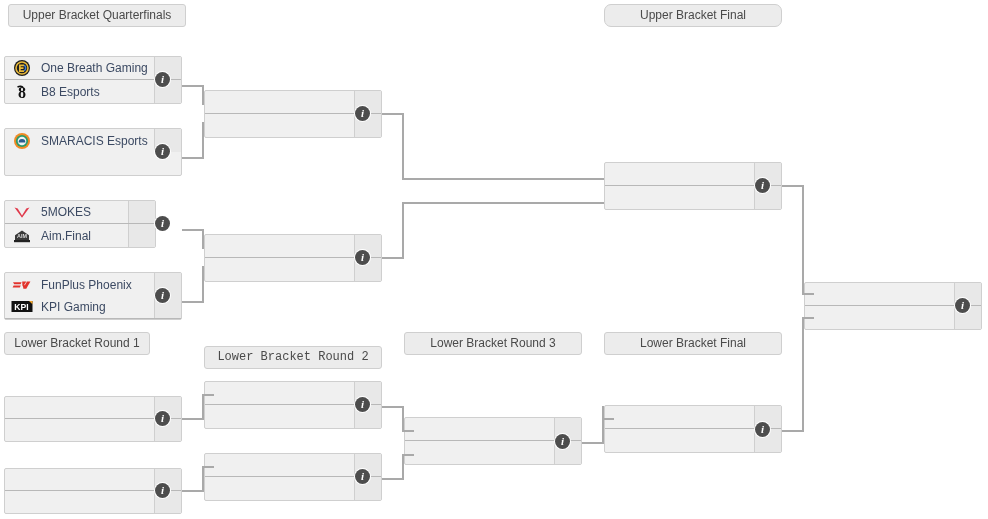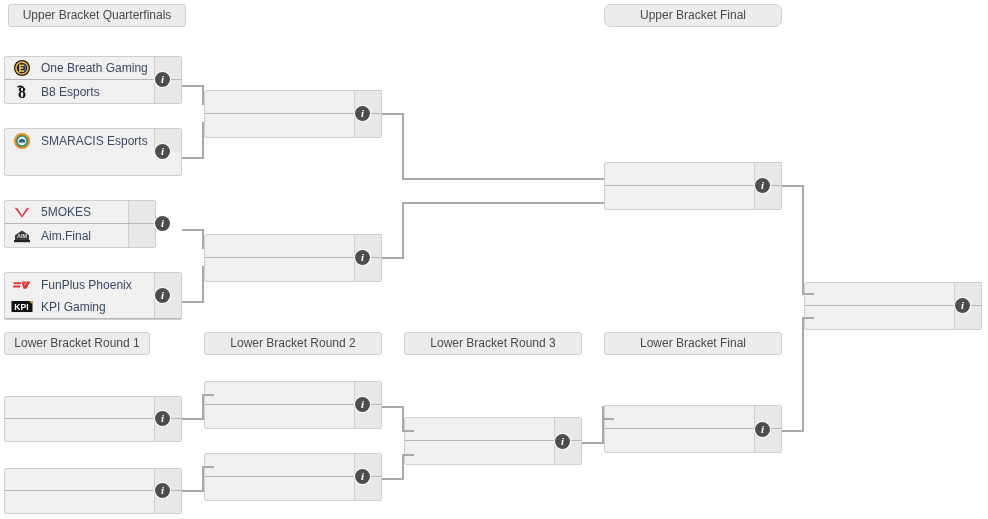--- a/index.html
+++ b/index.html
@@ -126,21 +126,21 @@
 </style>
 </head>
 <body>
 
 <div id="bracket">
 
   <div class="round-header" style="left:8px;  top:4px;   width:178px;">Upper Bracket Quarterfinals</div>
   <div class="round-header" style="left:604px; top:4px;  width:178px;border-radius:7px;">Upper Bracket Final</div>
 
   <div class="round-header" style="left:4px;  top:332px; width:146px;">Lower Bracket Round 1</div>
-  <div class="round-header" style="left:204px; top:332px; width:178px;">Lower Bracket Round 2</div>
+  <div class="round-header" style="left:204px; top:346px; width:178px;font-family:Liberation Mono, monospace;">Lower Bracket Round 2</div>
   <div class="round-header" style="left:404px; top:332px; width:178px;">Lower Bracket Round 3</div>
   <div class="round-header" style="left:604px; top:332px; width:178px;">Lower Bracket Final</div>
 
   <div class="conn h" style="left:182px; top:85px;  width:22px;"></div>
   <div class="conn v" style="left:202px; top:85px;  height:20px;"></div>
 
   <div class="conn h" style="left:182px; top:157px; width:22px;"></div>
   <div class="conn v" style="left:202px; top:122px; height:37px;"></div>
 
   <div class="conn h" style="left:182px; top:229px; width:22px;"></div>

